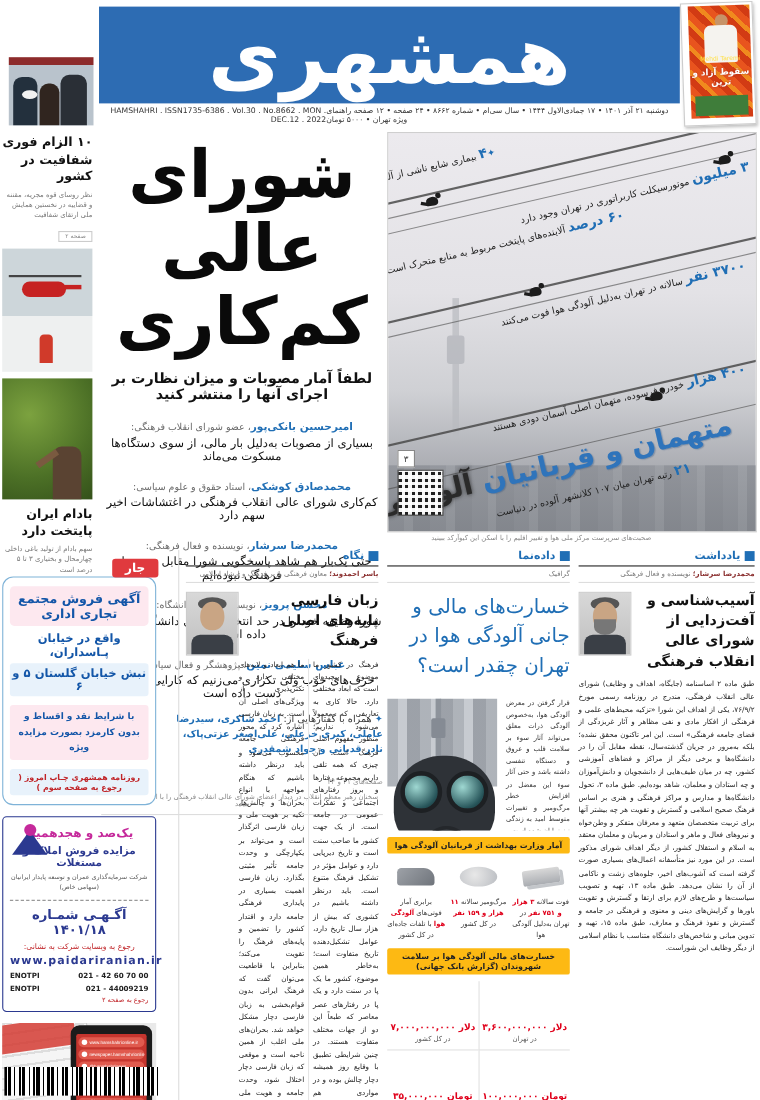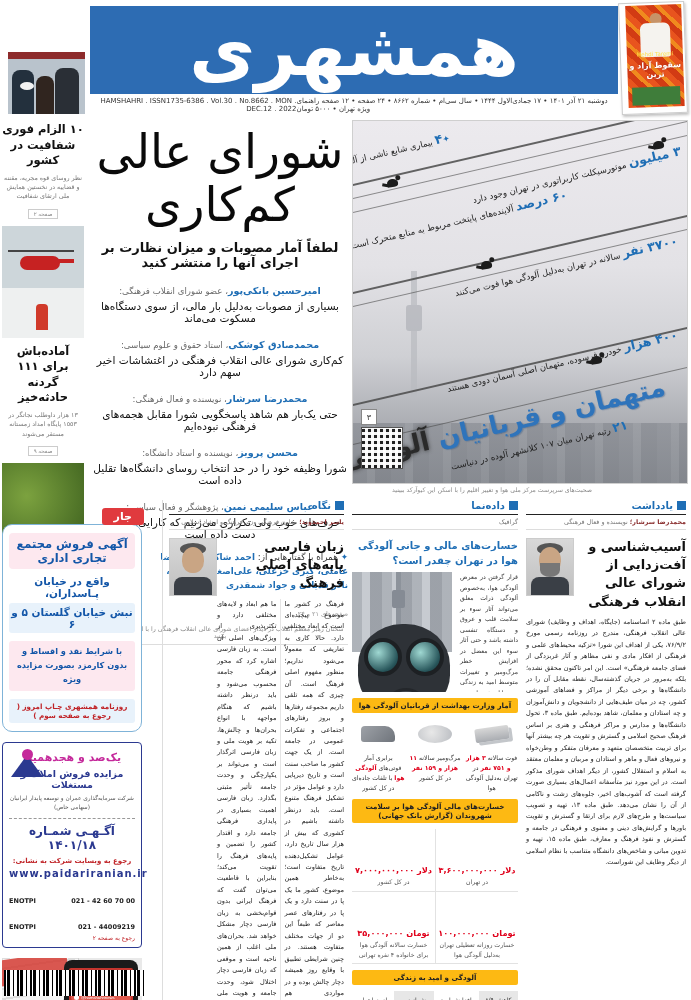--- a/index.html
+++ b/index.html
@@ -25,38 +25,38 @@
   .supp-cover{position:absolute;left:6px;top:2px;right:2px;bottom:6px;
     background:repeating-linear-gradient(45deg,#e8541e 0 6px,#d23b14 6px 12px,#f08a1e 12px 16px);}
   .supp-shirt{position:absolute;left:14px;top:18px;width:30px;height:34px;background:#f5f3ef;border-radius:6px 6px 2px 2px;}
   .supp-head{position:absolute;left:24px;top:8px;width:12px;height:12px;background:#c79368;border-radius:50%;}
   .supp-title{position:absolute;left:0;right:0;top:56px;text-align:center;color:#fff;font-weight:bold;font-size:8px;text-shadow:0 0 2px #a32;}
   .supp-player{position:absolute;left:0;right:0;top:46px;text-align:center;color:#ffe14d;font-size:5.5px;direction:ltr;}
   .supp-foot{position:absolute;left:4px;bottom:2px;right:4px;height:18px;background:#3f7d3a;}
 
   
   .rail{left:2px;top:122px;width:82px;}
-  .rail-item{text-align:center;margin-bottom:6px;}
+  .rail-item{text-align:right;margin-bottom:6px;}
   .rail-title{font-size:11.5px;font-weight:bold;color:#111;line-height:1.35;}
   .rail-sub{font-size:6.3px;color:#777;margin-top:4px;line-height:1.5;}
   .rail-page{display:inline-block;font-size:5.5px;color:#888;border:1px solid #ccc;padding:1px 5px;margin-top:4px;}
   .rail-photo{width:82px;margin:6px 0;position:relative;overflow:hidden;}
   .heli-photo{height:112px;background:linear-gradient(180deg,#cdd6da 0 55%,#eef0f0 55% 100%);}
   .heli-body{position:absolute;left:18px;top:30px;width:40px;height:14px;background:#c62222;border-radius:7px;}
   .heli-tail{position:absolute;left:50px;top:33px;width:22px;height:4px;background:#c62222;}
   .heli-rotor{position:absolute;left:6px;top:24px;width:66px;height:2px;background:#444;}
   .rescuer{position:absolute;left:34px;bottom:8px;width:12px;height:26px;background:#d03a2a;border-radius:4px 4px 0 0;}
   .almond-photo{height:110px;background:radial-gradient(circle at 30% 30%,#7ca23f,#4c7026 60%,#34511a);}
   .farmer{position:absolute;right:10px;bottom:0;width:26px;height:48px;background:#5a4332;border-radius:8px 8px 0 0;}
   .farmer-arm{position:absolute;right:30px;bottom:34px;width:22px;height:6px;background:#7a5a40;transform:rotate(-35deg);}
 
   
   .lead{left:92px;top:120px;width:256px;text-align:center;}
   .kicker{font-size:9.8px;color:#222;border-bottom:1px solid #bbb;padding-bottom:4px;}
-  .headline{font-size:47px;font-weight:normal;color:#0a0a0a;line-height:1.12;margin-top:6px;}
+  .headline{font-size:60px;font-weight:bold;color:#0a0a0a;line-height:1.12;margin-top:6px;}
   .subhead{font-size:13px;font-weight:bold;color:#111;margin-top:9px;}
   .quote{margin-top:9px;}
   .q-name{font-size:9.6px;font-weight:bold;color:#1f6eb5;}
   .q-role{font-size:8.6px;color:#666;}
   .q-text{font-size:10.6px;color:#111;margin-top:2px;}
   .qr-row{display:flex;align-items:center;gap:8px;margin-top:10px;text-align:right;}
   .qr-box{width:44px;height:44px;flex:0 0 auto;border:2px solid #222;
     background:repeating-linear-gradient(0deg,#000 0 3px,#fff 3px 6px),repeating-linear-gradient(90deg,#000 0 3px,#fff 3px 6px);
     background-blend-mode:screen;}
   .qr-lead{font-size:8.8px;color:#333;line-height:1.6;}
@@ -101,21 +101,21 @@
   .art-photo .hair{position:absolute;left:10px;top:4px;width:26px;height:12px;background:#555;border-radius:50%;}
   .art-photo .beard{position:absolute;left:13px;top:24px;width:20px;height:14px;background:#777;border-radius:0 0 50% 50%;}
   .art-photo .suit{position:absolute;left:4px;bottom:0;width:38px;height:18px;background:#3a3f46;border-radius:8px 8px 0 0;}
   .body-txt{font-size:6.55px;color:#222;text-align:justify;line-height:1.75;}
   .col-yaddasht{left:526px;width:160px;}
   .col-dade{left:352px;width:166px;}
   .col-negah{left:162px;width:182px;border-left:1px solid #ddd;padding-left:6px;box-sizing:border-box;}
   .negah-cols{column-count:2;column-gap:8px;column-rule:1px solid #e5e5e5;margin-top:4px;}
 
   
-  .dade-title{font-size:10px;font-weight:bold;color:#1f6eb5;line-height:1.5;margin:8px 0 4px;}
+  .dade-title{font-size:18px;font-weight:normal;color:#1f6eb5;line-height:1.5;margin:8px 0 16px;}
   .mask-wrap{position:relative;height:120px;margin:2px 0 6px;overflow:hidden;}
   .mask-sky{position:absolute;left:0;top:0;width:100px;height:80px;opacity:.8;
     background:repeating-linear-gradient(90deg,#9aa0a8 0 10px,#b9bec5 10px 18px,#848a93 18px 30px);}
   .mask-milad{position:absolute;left:44px;top:0;width:5px;height:70px;background:#8d939b;}
   .mask-milad:before{content:"";position:absolute;left:-4px;top:18px;width:13px;height:18px;background:#858b94;border-radius:2px;}
   .gasmask{position:absolute;left:6px;bottom:-18px;width:92px;height:86px;background:#2e3237;border-radius:48% 48% 40% 40%;}
   .lens{position:absolute;width:30px;height:30px;border-radius:50%;background:radial-gradient(circle at 35% 35%,#9fd8d2,#27555a 70%,#15262b);border:4px solid #1d2023;}
   .lens.l1{left:6px;top:14px;}
   .lens.l2{right:6px;top:14px;}
   .filter-can{position:absolute;left:30px;bottom:-6px;width:30px;height:22px;background:#43484e;border-radius:50%;border:3px solid #24272b;}
@@ -149,23 +149,23 @@
   .ad1-l4{background:#fde8ef;color:#1356a8;font-weight:bold;font-size:8.2px;margin-top:8px;padding:4px 2px;border-radius:3px;line-height:1.7;}
   .ad1-l5{background:#e8f2fb;color:#c02428;font-weight:bold;font-size:7.2px;margin-top:8px;padding:3px 2px;border-radius:3px;}
   .ad2{border:1.5px solid #2b3990;border-radius:4px;margin-top:10px;padding:6px;text-align:center;position:relative;background:#fff;}
   .ad2-logo{position:absolute;left:8px;top:6px;width:34px;height:30px;}
   .ad2-logo .tri{position:absolute;left:0;top:6px;width:0;height:0;border-left:16px solid transparent;border-right:16px solid transparent;border-bottom:22px solid #2b3990;}
   .ad2-logo .ball{position:absolute;left:11px;top:0;width:11px;height:11px;background:#c5299b;border-radius:50%;}
   .ad2-l1{color:#c5299b;font-weight:bold;font-size:11px;margin-top:2px;}
   .ad2-l2{color:#2b3990;font-weight:bold;font-size:9.5px;margin-top:4px;}
   .ad2-co{color:#555;font-size:5.8px;margin-top:4px;line-height:1.6;}
   .ad2-num{color:#2b3990;font-weight:bold;font-size:12px;margin-top:6px;border-top:1px dashed #999;padding-top:5px;}
-  .ad2-sl{color:#c02428;font-weight:bold;font-size:7px;margin-top:5px;}
+  .ad2-sl{color:#c02428;font-weight:normal;font-size:7px;margin-top:5px;}
   .ad2-site{color:#2b3990;font-weight:bold;font-size:10px;letter-spacing:1px;direction:ltr;margin-top:3px;}
-  .ad2-row{display:flex;justify-content:space-between;direction:ltr;font-size:6.5px;color:#222;margin-top:18px;font-weight:bold;}
+  .ad2-row{display:flex;justify-content:space-between;direction:ltr;font-size:6.5px;color:#222;margin-top:4px;font-weight:bold;}
   .ad2-ref{color:#c02428;font-size:6px;text-align:right;margin-top:3px;}
   .ad3{margin-top:10px;position:relative;height:118px;background:#e9e9e9;overflow:hidden;}
   .ad3-news{position:absolute;left:-10px;top:-6px;width:90px;height:90px;background:
     repeating-linear-gradient(0deg,#f5f5f5 0 8px,#ddd 8px 10px);transform:rotate(-8deg);border:1px solid #ccc;}
   .ad3-red{position:absolute;left:-4px;top:-2px;width:70px;height:26px;background:#d43b33;opacity:.85;transform:rotate(-8deg);}
   .coffee{position:absolute;left:26px;bottom:8px;width:34px;height:34px;background:#efe9e2;border-radius:50%;}
   .coffee:before{content:"";position:absolute;left:5px;top:5px;width:24px;height:24px;background:#2a1a12;border-radius:50%;}
   .tablet{position:absolute;right:4px;top:2px;width:74px;height:114px;background:#1b1b1b;border-radius:8px;padding:8px 5px 12px;box-sizing:border-box;}
   .tab-screen{background:#c5352e;height:100%;border-radius:2px;padding:3px 2px;box-sizing:border-box;display:flex;flex-direction:column;gap:2.5px;}
   .pill{background:#e05a4e;border-radius:6px;color:#fff;font-size:4.2px;direction:ltr;text-align:left;padding:1.5px 3px;white-space:nowrap;overflow:hidden;border:0;}
@@ -210,25 +210,20 @@
       <div class="rail-title">۱۰ الزام فوری شفافیت در کشور</div>
       <div class="rail-sub">نظر روسای قوه مجریه، مقننه و قضاییه در نخستین همایش ملی ارتقای شفافیت</div>
       <div class="rail-page">صفحه ۲</div>
     </div>
     <div class="rail-photo heli-photo">
       <div class="heli-rotor"></div>
       <div class="heli-body"></div>
       <div class="heli-tail"></div>
       <div class="rescuer"></div>
     </div>
-    <div class="rail-item">
-      <div class="rail-title">آماده‌باش برای ۱۱۱ گردنه حادثه‌خیز</div>
-      <div class="rail-sub">۱۳ هزار داوطلب نجاتگر در ۱۵۵۳ پایگاه امداد زمستانه مستقر می‌شوند</div>
-      <div class="rail-page">صفحه ۹</div>
-    </div>
     <div class="rail-photo almond-photo">
       <div class="farmer"></div>
       <div class="farmer-arm"></div>
     </div>
     <div class="rail-item">
       <div class="rail-title">بادام ایران پایتخت دارد</div>
       <div class="rail-sub">سهم بادام از تولید باغی داخلی چهارمحال و بختیاری ۳ تا ۵ درصد است</div>
       <div class="rail-page">صفحه ۸</div>
     </div>
   </div>

